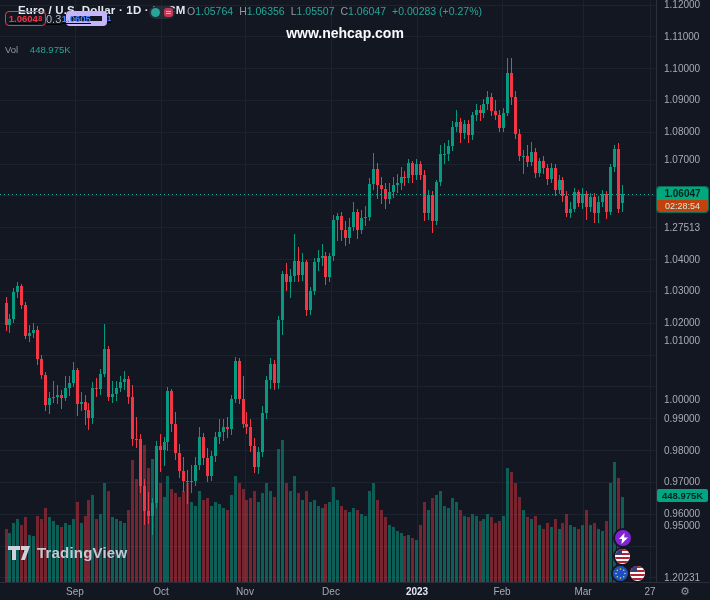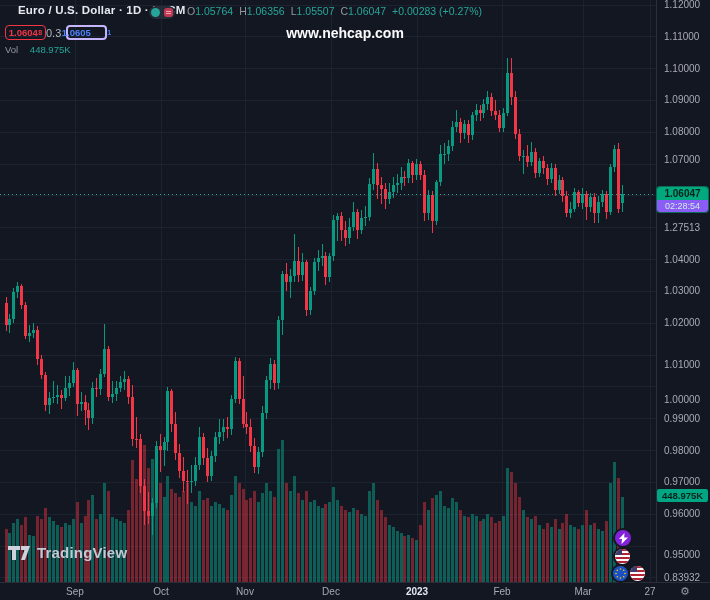--- a/index.html
+++ b/index.html
@@ -10,41 +10,41 @@
   .overlay{position:absolute;z-index:5;}
   
   .sym-title{left:18px;top:4px;font-size:11.5px;font-weight:700;color:#e6e9f0;letter-spacing:.2px;}
   .pill{left:149px;top:6px;width:26px;height:13px;background:#262b38;border-radius:7px;display:flex;align-items:center;justify-content:space-between;padding:0 2px;box-sizing:border-box;}
   .pill .dot{width:9px;height:9px;border-radius:50%;background:#26a69a;}
   .pill .rsq{width:9px;height:9px;border-radius:3px;background:#c13a55;display:flex;flex-direction:column;justify-content:center;gap:1px;align-items:center;}
   .pill .rsq i{display:block;width:5px;height:1px;background:#f3a3b0;}
   .ohlc{left:187px;top:5px;font-size:10.5px;color:#9b9eа7;white-space:nowrap;}
   .ohlc .lbl{color:#9598a1;margin-left:6px;}
   .ohlc .val,.ohlc .chg{color:#26a69a;}
-  .quote-row{left:5px;top:24px;height:17px;display:flex;align-items:center;}
+  .quote-row{left:5px;top:10px;height:17px;display:flex;align-items:center;text-decoration:underline;}
   .qbox{width:41px;height:15px;border-radius:4px;display:flex;align-items:center;justify-content:center;font-size:9.5px;font-weight:600;box-sizing:border-box;}
   .bid{border:1px solid #f23645;color:#f23645;}
-  .ask{border:2px solid #c4b5fd;color:#4b83ff;gap:16px;}
+  .ask{border:5px solid #c4b5fd;color:#4b83ff;gap:16px;}
   .spread{width:20px;font-size:11px;color:#b2b5be;}
   .qbox sup{font-size:7px;margin-left:.5px;}
   .vol-row{left:5px;top:44px;font-size:9.5px;}
   .vol-row .lbl{color:#9598a1;}
   .vol-row .val{color:#26a69a;margin-left:9px;}
   .watermark{left:245px;top:25px;width:200px;text-align:center;font-size:14px;font-weight:700;color:#fbfbfd;}
   
   #price-axis{left:656px;top:0;width:54px;height:582px;border-left:1px solid #2a2e39;z-index:4;}
   .ptick{position:absolute;left:7px;font-size:10px;color:#a8abb5;}
   #time-axis{left:0;top:582px;width:710px;height:18px;border-top:1px solid #2a2e39;background:#131722;z-index:6;}
   .ttick{position:absolute;top:3px;transform:translateX(-50%);font-size:10px;color:#a8abb5;}
   .ttick.year{color:#e4e7ee;font-weight:600;}
   .gear{position:absolute;left:680px;top:2px;font-size:11px;color:#9598a1;}
   
   .price-badge{left:657px;width:51px;border-radius:3px;overflow:hidden;z-index:7;box-shadow:0 0 0 1px #0e6b57;}
   .price-badge .p{background:#00a87e;color:#06241b;font-size:10px;font-weight:700;text-align:center;height:13px;line-height:13px;}
-  .price-badge .c{background:#8b5cf6;color:#cdeee4;font-size:9px;text-align:center;height:12px;line-height:12px;}
+  .price-badge .c{background:#c2410c;color:#cdeee4;font-size:9px;text-align:center;height:12px;line-height:12px;}
   .vol-badge{left:657px;top:489px;width:51px;height:13px;border-radius:2px;background:#00a584;color:#07251c;font-size:9.5px;font-weight:700;text-align:center;line-height:13px;z-index:7;}
   
   .tv-logo{left:8px;top:544px;display:flex;align-items:center;gap:7px;z-index:8;}
   .tv-logo .txt{font-size:15px;font-weight:700;color:#c3c8d4;letter-spacing:.2px;}
   
   .fi{position:absolute;border-radius:50%;z-index:9;box-sizing:border-box;}
 </style>
 </head>
 <body>
 
@@ -589,28 +589,28 @@
     <div class="ptick" style="top: 30.83px;">1.11000</div>
     <div class="ptick" style="top: 62.66px;">1.10000</div>
     <div class="ptick" style="top: 94.49px;">1.09000</div>
     <div class="ptick" style="top: 126.32px;">1.08000</div>
     <div class="ptick" style="top: 154px;">1.07000</div>
     <div class="ptick" style="top: 189.98px;">1.06000</div>
     <div class="ptick" style="top: 221.81px;">1.27513</div>
     <div class="ptick" style="top: 253.64px;">1.04000</div>
     <div class="ptick" style="top: 285.47px;">1.03000</div>
     <div class="ptick" style="top: 317.3px;">1.02000</div>
-    <div class="ptick" style="top: 359px;">1.01000</div>
+    <div class="ptick" style="top: 335px;">1.01000</div>
     <div class="ptick" style="top: 394px;">1.00000</div>
     <div class="ptick" style="top: 412.79px;">0.99000</div>
     <div class="ptick" style="top: 444.62px;">0.98000</div>
     <div class="ptick" style="top: 476.45px;">0.97000</div>
     <div class="ptick" style="top: 508.28px;">0.96000</div>
-    <div class="ptick" style="top: 549px; text-align: center;">0.95000</div>
-    <div class="ptick" style="top: 571.94px;">0.83932</div>
+    <div class="ptick" style="top: 520px; text-align: center;">0.95000</div>
+    <div class="ptick" style="top: 571.94px;">1.20231</div>
   </div>
 
 <div class="overlay price-badge" style="top: 187.484px;">
   <div class="p">1.06047</div>
   <div class="c">02:28:54</div>
 </div>
 <div class="overlay vol-badge">448.975K</div>
 
 <div class="overlay" id="time-axis">
   <span class="gear">⚙</span>

